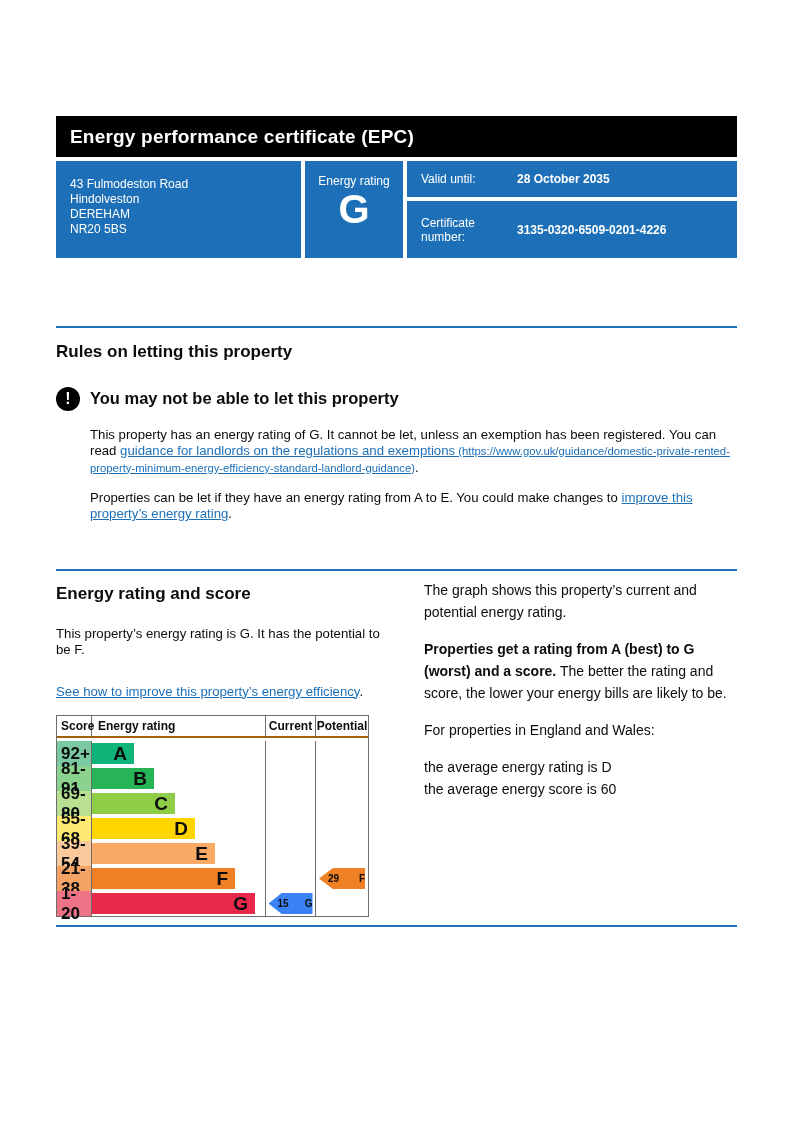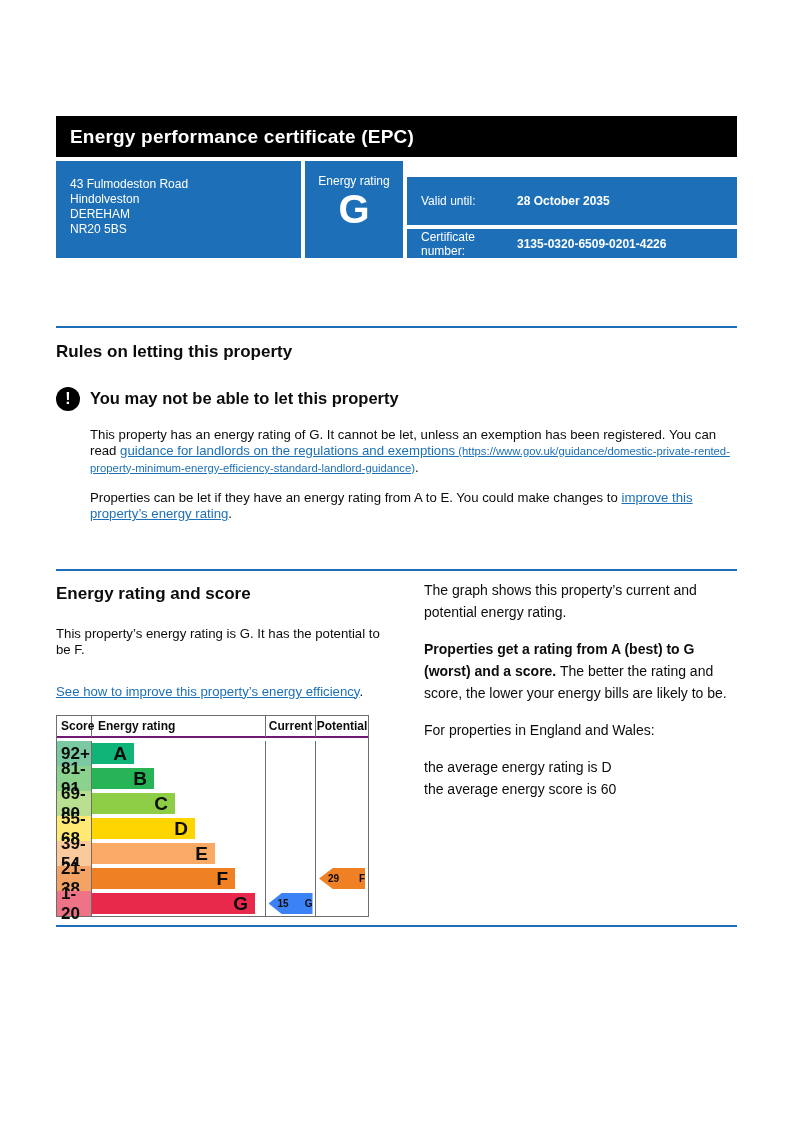--- a/index.html
+++ b/index.html
@@ -13,21 +13,21 @@
 
   
   .summary { top:161px; height:97px; display:flex; gap:4px; }
   .bluebox { background:#1d70b8; color:#fff; }
   .addr { width:245px; padding:16px 10px 0 14px; font-size:12px; line-height:15px; }
   .erating { width:98px; text-align:center; padding-top:13px; }
   .erating .lbl { font-size:12px; }
   .erating .big { font-size:40px; font-weight:bold; line-height:42px; }
   .rightcol { flex:1; display:flex; flex-direction:column; gap:4px; }
   .kvcell { display:flex; align-items:center; padding-left:14px; }
-  .kvcell.valid { height:48px;margin-top:16px; }
+  .kvcell.valid { height:36px; }
   .kvcell.cert { flex:1; }
   .kvcell .k { width:96px; font-size:12px; line-height:14px; flex:0 0 96px; }
   .kvcell .v { font-size:12px; font-weight:bold; }
 
   
   .ptable { top:267px; font-size:13px; }
   .prow { display:flex; align-items:center; height:24px; border-top:1px solid #b1b4b6; }
   .prow:last-child { border-bottom:1px solid #b1b4b6; }
   .prow .pl { flex:0 0 342px; padding-left:2px; }
   .bluerule { height:2px; background:#1d70b8; }
@@ -49,21 +49,21 @@
   
   .sec-left { position:absolute; left:56px; top:584px; width:332px; }
   .sec-left .h2 { margin-bottom:22px; }
   .sec-left p { font-size:13.2px; line-height:15.8px; margin-bottom:26px; }
   .sec-right { position:absolute; left:424px; top:579px; width:314px; font-size:14px; line-height:22px; }
   .sec-right p { margin-bottom:15px; }
   .bold { font-weight:bold; }
 
   
   .chart { position:absolute; left:56px; top:715px; border:1px solid #6e6e6e; background:#fff; display:grid; grid-template-columns:35px 174px 50px 52px; grid-auto-rows:25px; }
-  .chart .hc { height:22px; display:flex; align-items:center; font-size:12px; font-weight:bold; border-bottom:2px solid #701a75; }
+  .chart .hc { height:22px; display:flex; align-items:center; font-size:12px; font-weight:bold; border-bottom:2px solid #a16207; }
   .chart .hc.score { padding-left:4px; border-right:1px solid #6e6e6e; }
   .chart .hc.rating { padding-left:6px; border-right:1px solid #6e6e6e; }
   .chart .hc.cur { justify-content:center; border-right:1px solid #6e6e6e; }
   .chart .hc.pot { justify-content:center; }
   .scorecell { display:flex; align-items:center; padding-left:4px; font-size:17px; font-weight:bold; border-right:1px solid #6e6e6e; }
   .ratingcell { position:relative; border-right:1px solid #6e6e6e; }
   .bar { position:absolute; left:0; top:2px; bottom:2px; display:flex; align-items:center; justify-content:flex-end; padding-right:7px; font-size:19px; font-weight:bold; color:#0b0c0c; }
   .curcell { border-right:1px solid #6e6e6e; display:flex; align-items:center; justify-content:center; }
   .potcell { display:flex; align-items:center; justify-content:center; }
   .arrow { height:21px; clip-path:polygon(0 50%, 30% 0, 100% 0, 100% 100%, 30% 100%); display:flex; align-items:center; justify-content:space-between; gap:7px; padding-left:9px; font-size:10px; font-weight:bold; color:#0b0c0c; }

